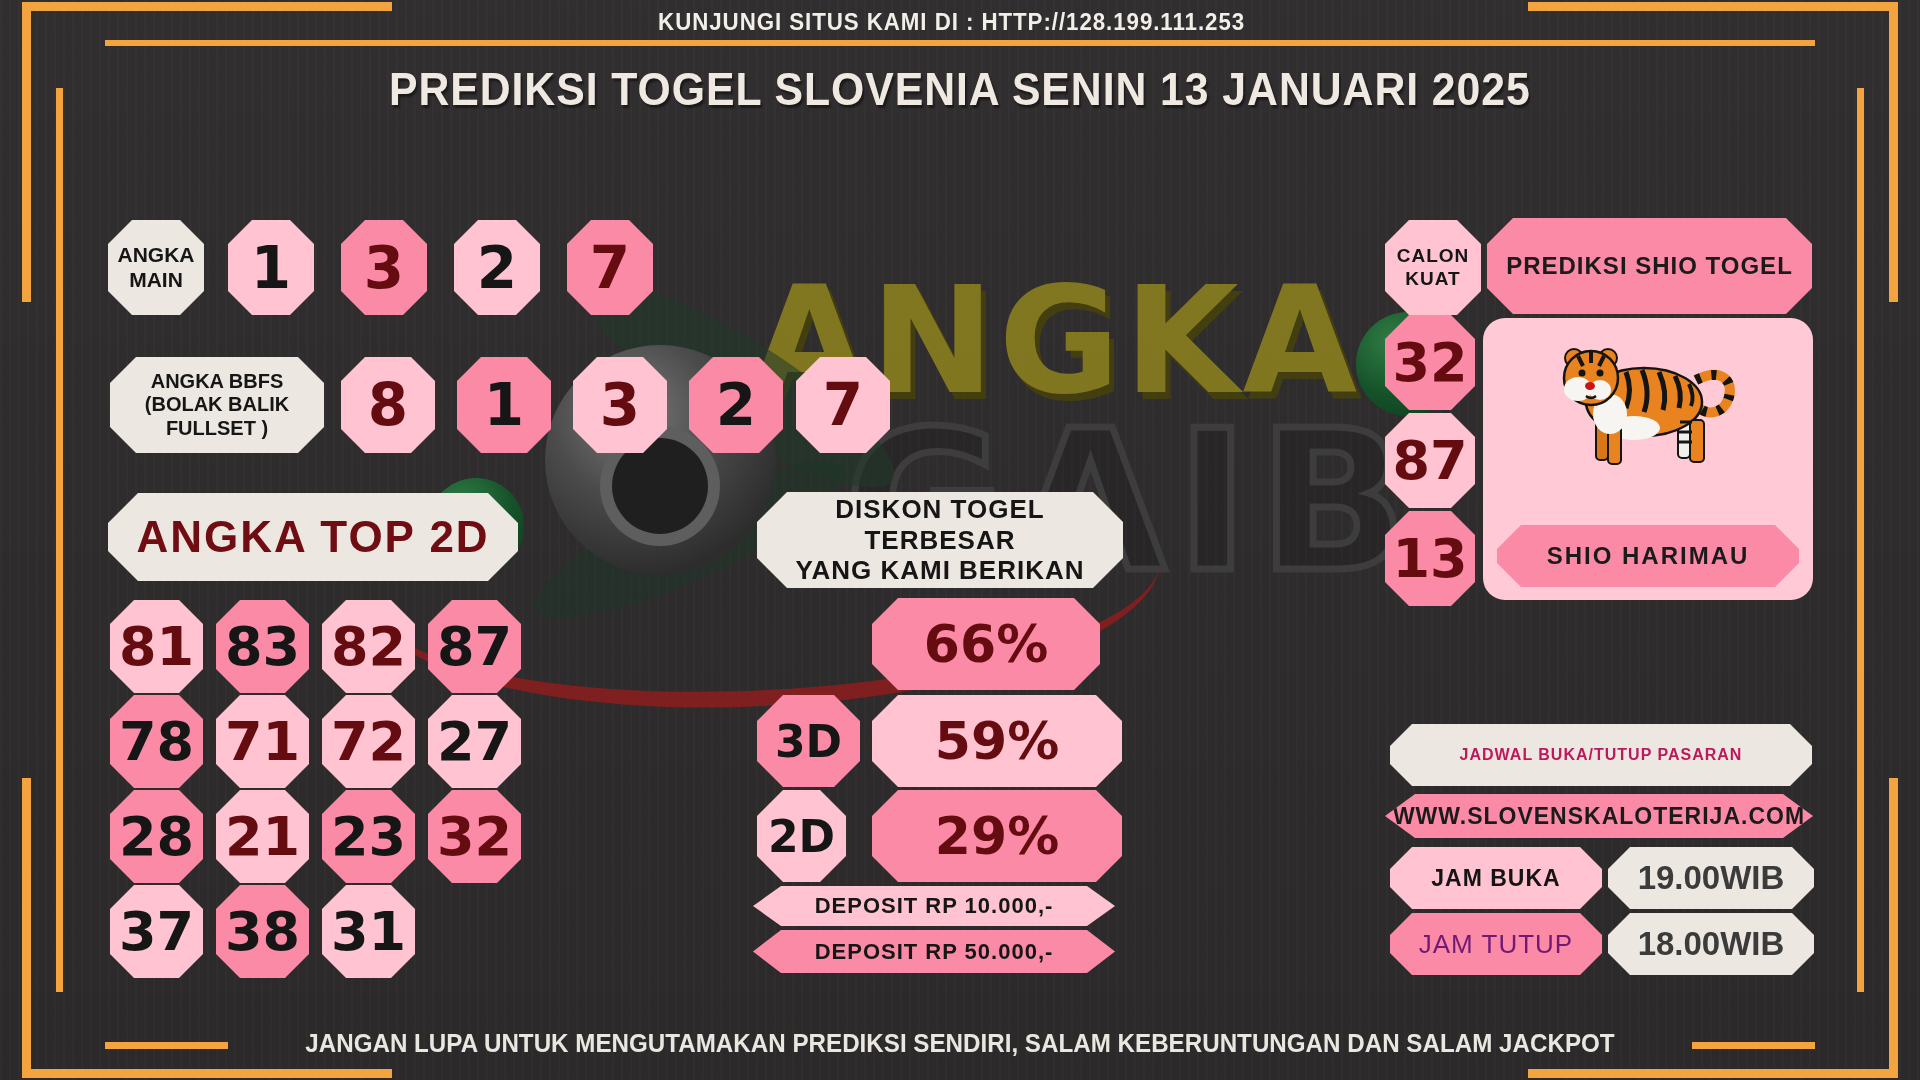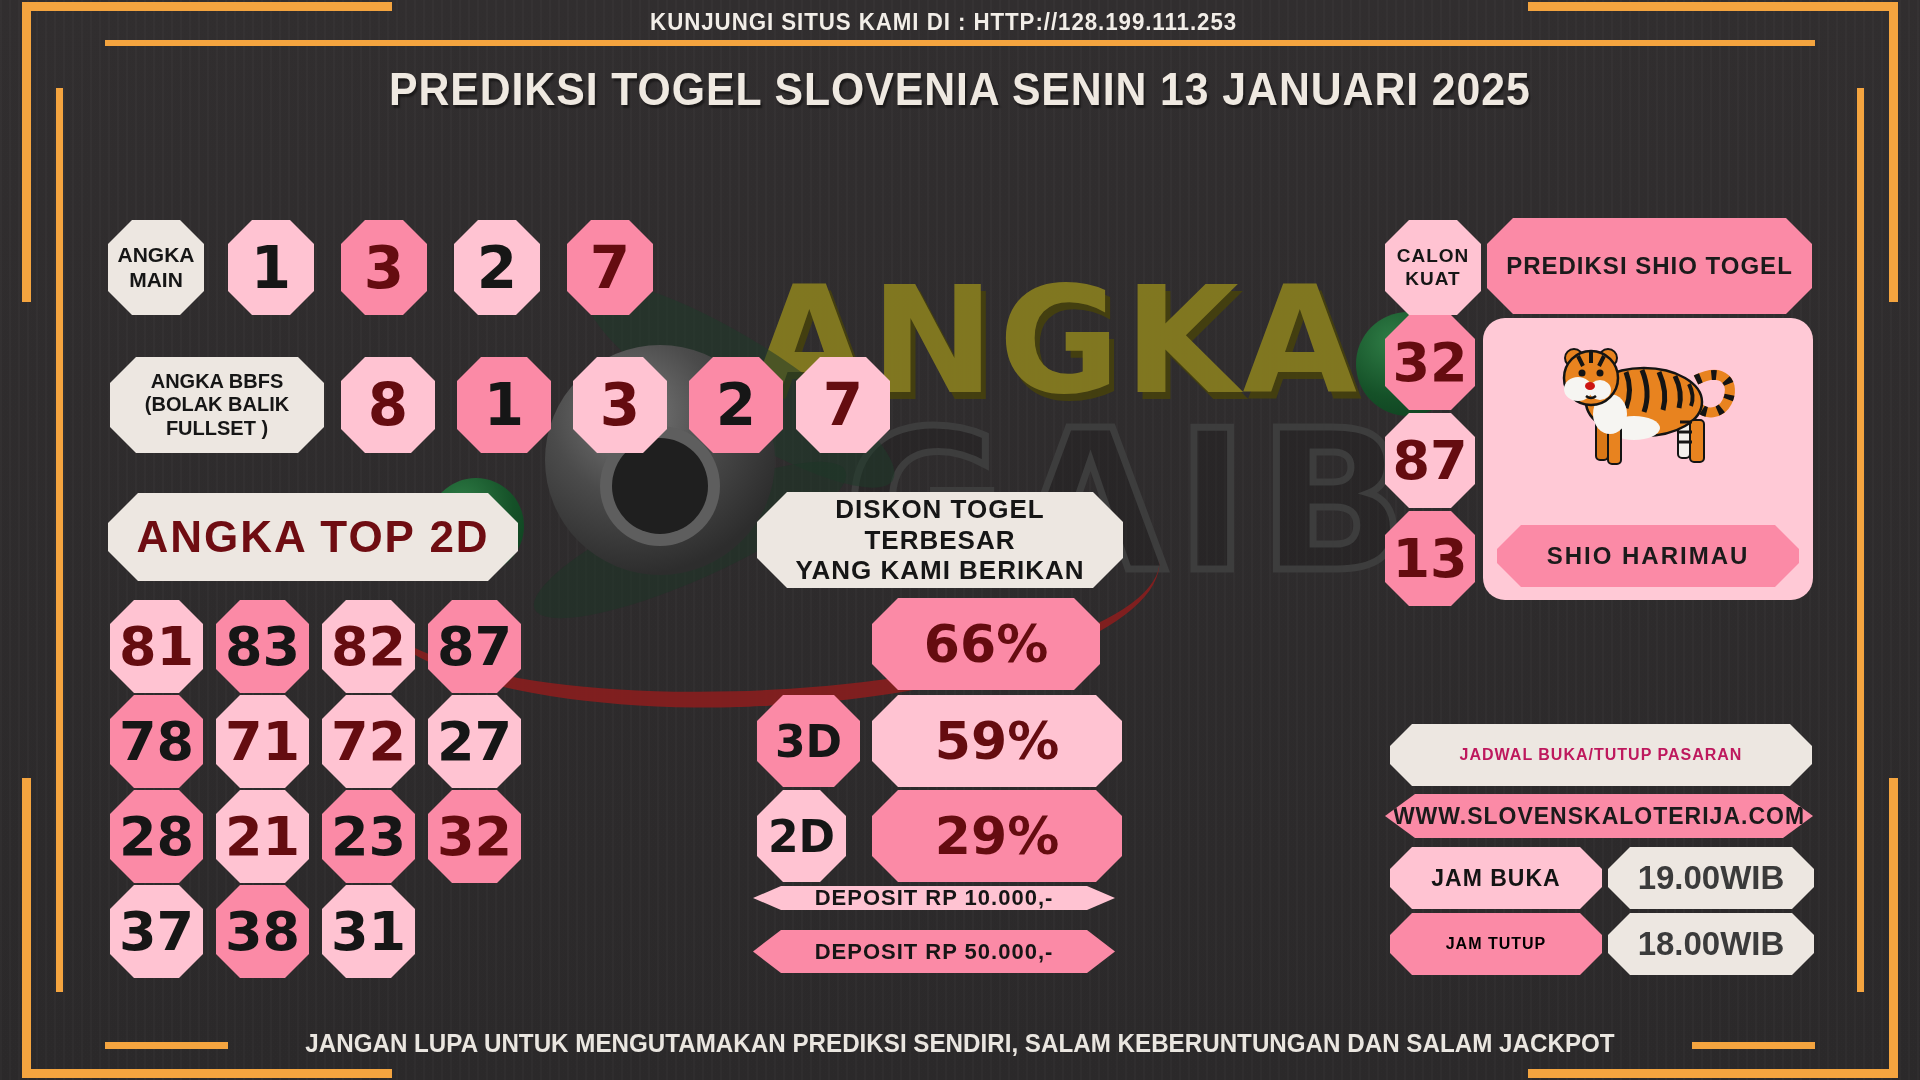--- a/index.html
+++ b/index.html
@@ -55,21 +55,21 @@
   <div class="abs wm" style="left:560px;top:340px;width:360px;height:90px;background:#1F3B2A;border-radius:50%;transform:rotate(32deg);opacity:.55;"></div>
   <div class="abs wm" style="left:520px;top:500px;width:340px;height:80px;background:#1C352​6;background:#1C3526;border-radius:50%;transform:rotate(-24deg);opacity:.5;"></div>
   <div class="abs wm" style="left:370px;top:455px;width:790px;height:235px;border:0;border-bottom:16px solid #8E1D1D;border-radius:50%;transform:rotate(-3deg);opacity:.85;"></div>
   <div class="abs wm ball" style="left:545px;top:345px;width:230px;height:230px;background:radial-gradient(circle at 38% 30%,#7A7A7A 0%,#4B4B4B 38%,#2D2D2D 75%);"></div>
   <div class="abs wm ball" style="left:612px;top:438px;width:96px;height:96px;background:#1F1F1F;box-shadow:0 0 0 12px #5E5E5E;"></div>
   <div class="abs wm ball flexc" style="left:428px;top:478px;width:96px;height:96px;background:radial-gradient(circle at 35% 28%,#2F7D46 0%,#155128 55%,#0C3A1D 100%);">
       <span class="ball flexc" style="display:flex;width:40px;height:40px;background:#F2EFE8;color:#15301d;font-family:'DejaVu Sans',sans-serif;font-weight:bold;font-size:26px;transform:translate(-6px,-10px);">6</span>
   </div>
   <div class="abs wm ball" style="left:1356px;top:312px;width:104px;height:104px;background:radial-gradient(circle at 35% 28%,#2F7D46 0%,#155128 55%,#0C3A1D 100%);"></div>
 
-  <div class="abs fg" style="left:4px;top:8px;width:1800px;text-align:center;color:#F2EEE8;font-weight:bold;font-size:24px;letter-spacing:1px;padding-left:40px;">
+  <div class="abs fg" style="left:12px;top:8px;width:1800px;text-align:center;color:#F2EEE8;font-weight:bold;font-size:24px;letter-spacing:1px;padding-left:40px;">
     <span class="cond">KUNJUNGI SITUS KAMI DI : HTTP://128.199.111.253</span>
   </div>
   <div class="abs fg" style="left:0;top:62px;width:1920px;text-align:center;color:#EFE9E1;font-weight:bold;font-size:46px;letter-spacing:1px;text-shadow:2px 3px 2px rgba(0,0,0,.45);">
     <span class="cond">PREDIKSI TOGEL SLOVENIA SENIN 13 JANUARI 2025</span>
   </div>
 
   <div class="abs fg oct bg-cream flexc label-badge pre" style="--c:24px;left:108px;top:220px;width:96px;height:95px;font-size:21px;">ANGKA
 MAIN</div>
   <div class="abs fg oct flexc digit bg-light fg-black" style="--c:24px;left:228px;top:220px;width:86px;height:95px;">1</div>
   <div class="abs fg oct flexc digit bg-dark fg-maroon" style="--c:24px;left:341px;top:220px;width:86px;height:95px;">3</div>
@@ -111,21 +111,21 @@
 YANG KAMI BERIKAN</div>
 
   <div class="abs fg oct flexc pct fg-maroon bg-dark" style="--c:26px;left:872px;top:598px;width:228px;height:92px;">66%</div>
 
   <div class="abs fg oct flexc bg-dark" style="--c:26px;left:757px;top:695px;width:103px;height:92px;font-family:'DejaVu Sans',sans-serif;font-weight:bold;font-size:44px;color:#161616;">3D</div>
   <div class="abs fg oct flexc pct fg-maroon bg-light" style="--c:26px;left:872px;top:695px;width:250px;height:92px;">59%</div>
 
   <div class="abs fg oct flexc bg-light" style="--c:26px;left:757px;top:790px;width:89px;height:92px;font-family:'DejaVu Sans',sans-serif;font-weight:bold;font-size:44px;color:#161616;">2D</div>
   <div class="abs fg oct flexc pct fg-maroon bg-dark" style="--c:26px;left:872px;top:790px;width:250px;height:92px;">29%</div>
 
-  <div class="abs fg hexpt bg-light flexc" style="--p:28px;left:753px;top:886px;width:362px;height:24px;font-weight:bold;font-size:22px;letter-spacing:1px;color:#161616;">DEPOSIT RP 10.000,-</div>
+  <div class="abs fg hexpt bg-light flexc" style="--p:28px;left:753px;top:886px;width:362px;height:40px;font-weight:bold;font-size:22px;letter-spacing:1px;color:#161616;">DEPOSIT RP 10.000,-</div>
   <div class="abs fg hexpt bg-dark flexc" style="--p:28px;left:753px;top:930px;width:362px;height:43px;font-weight:bold;font-size:22px;letter-spacing:1px;color:#161616;">DEPOSIT RP 50.000,-</div>
 
   <div class="abs fg oct bg-light flexc label-badge pre" style="--c:24px;left:1385px;top:220px;width:96px;height:95px;font-size:19px;letter-spacing:1px;">CALON
 KUAT</div>
   <div class="abs fg oct bg-dark flexc" style="--c:26px;left:1487px;top:218px;width:325px;height:96px;font-weight:bold;font-size:24px;letter-spacing:1px;color:#1B1B1B;">PREDIKSI SHIO TOGEL</div>
 
   <div class="abs fg oct flexc digit bg-dark fg-maroon" style="--c:24px;left:1385px;top:315px;width:90px;height:95px;font-size:54px;">32</div>
   <div class="abs fg oct flexc digit bg-light fg-maroon" style="--c:24px;left:1385px;top:413px;width:90px;height:95px;font-size:54px;">87</div>
   <div class="abs fg oct flexc digit bg-dark fg-maroon" style="--c:24px;left:1385px;top:511px;width:90px;height:95px;font-size:54px;">13</div>
 
@@ -158,20 +158,20 @@
       <path d="M48 70 q5 4 10 0" stroke="#141414" stroke-width="2.5" fill="none"></path>
     </svg>
     <div class="oct bg-dark flexc" style="--c:24px;position:absolute;left:14px;top:207px;width:302px;height:62px;font-weight:bold;font-size:24px;letter-spacing:2px;color:#1B1B1B;">SHIO HARIMAU</div>
   </div>
 
   <div class="abs fg oct bg-cream flexc" style="--c:22px;left:1390px;top:724px;width:422px;height:62px;font-weight:bold;font-size:16px;letter-spacing:1px;color:#be185d;">JADWAL BUKA/TUTUP PASARAN</div>
   <div class="abs fg hexpt bg-dark flexc" style="--p:30px;left:1385px;top:794px;width:428px;height:44px;font-weight:bold;font-size:23px;letter-spacing:1px;color:#1B1B1B;">WWW.SLOVENSKALOTERIJA.COM</div>
 
   <div class="abs fg oct bg-light flexc" style="--c:22px;left:1390px;top:847px;width:212px;height:62px;font-weight:bold;font-size:23px;letter-spacing:1px;color:#141414;">JAM BUKA</div>
   <div class="abs fg oct bg-cream flexc" style="--c:22px;left:1608px;top:847px;width:206px;height:62px;font-weight:bold;font-size:33px;color:#3B3B3B;">19.00WIB</div>
-  <div class="abs fg oct bg-dark flexc" style="--c:22px;left:1390px;top:913px;width:212px;height:62px;font-weight:bold;font-size:16px;letter-spacing:1px;color:#000000;">JAM TUTUP</div>
+  <div class="abs fg oct bg-dark flexc" style="--c:22px;left:1390px;top:913px;width:212px;height:62px;font-weight:normal;font-size:26px;letter-spacing:1px;color:#701a75;">JAM TUTUP</div>
   <div class="abs fg oct bg-cream flexc" style="--c:22px;left:1608px;top:913px;width:206px;height:62px;font-weight:bold;font-size:33px;color:#3B3B3B;">18.00WIB</div>
 
   <div class="abs fg" style="left:0;top:1028px;width:1920px;text-align:center;color:#EAE6E0;font-weight:bold;font-size:26px;">
     <span class="cond">JANGAN LUPA UNTUK MENGUTAMAKAN PREDIKSI SENDIRI, SALAM KEBERUNTUNGAN DAN SALAM JACKPOT</span>
   </div>
 
 </div>
 
 </body></html>

